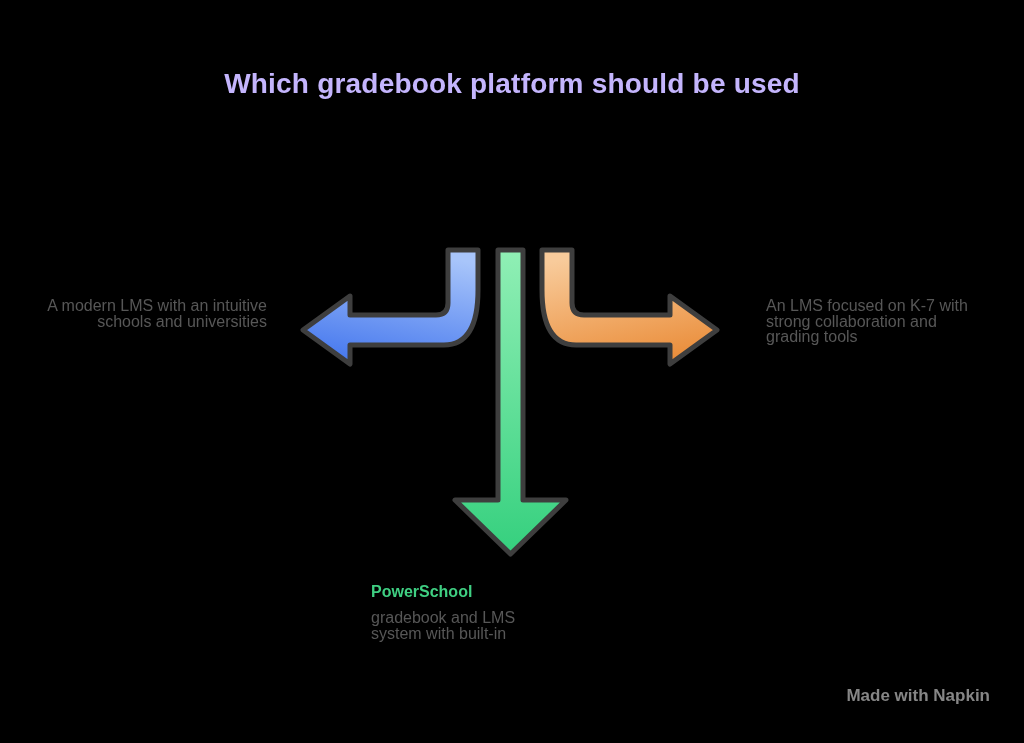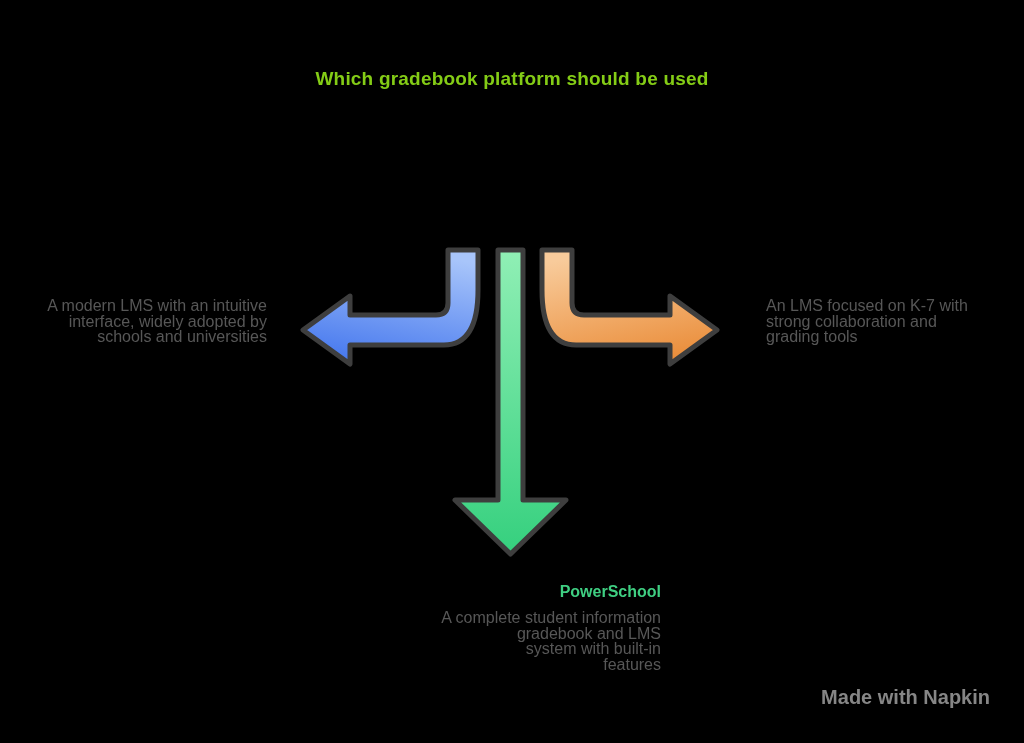--- a/index.html
+++ b/index.html
@@ -14,23 +14,23 @@
     height: 743px;
     background: #000000;
     overflow: hidden;
   }
   .diagram-title {
     position: absolute;
     left: 0;
     right: 0;
     top: 68px;
     text-align: center;
-    font-size: 19px;
+    font-size: 28px;
     font-weight: 700;
-    color: #84cc16;
+    color: #c4b5fd;
     letter-spacing: 0.2px;
   }
   .arrows-svg {
     position: absolute;
     left: 0;
     top: 0;
   }
   .branch-block {
     position: absolute;
   }
@@ -54,33 +54,33 @@
     width: 240px;
     text-align: right;
   }
   .block-right {
     left: 766px;
     top: 298px;
     width: 220px;
     text-align: left;
   }
   .block-bottom {
-    left: 361px;
+    left: 371px;
     top: 583px;
     width: 300px;
-    text-align: right;
+    text-align: left;
   }
   .block-bottom .branch-label {
     font-size: 16px;
   }
   .watermark {
     position: absolute;
     right: 34px;
     top: 686px;
-    font-size: 20px;
+    font-size: 17px;
     font-weight: 700;
     color: #868686;
   }
 </style>
 </head>
 <body>
 
 <div class="canvas">
 
   <div class="diagram-title">Which gradebook platform should be used</div>
@@ -104,38 +104,35 @@
     <path d="M448 250 L448 303 Q448 315 436 315 L350 315 L350 296 L303 330 L350 364 L350 345 L444 345 Q478 345 478 290 L478 250 Z" fill="url(#gradBlue)" stroke="#3e3e3e" stroke-width="5" stroke-linejoin="round"></path>
 
     <path d="M572 250 L572 303 Q572 315 584 315 L670 315 L670 296 L717 330 L670 364 L670 345 L576 345 Q542 345 542 290 L542 250 Z" fill="url(#gradOrange)" stroke="#3e3e3e" stroke-width="5" stroke-linejoin="round"></path>
 
     <path d="M498 250 L523 250 L523 500 L566 500 L510.5 554 L455 500 L498 500 Z" fill="url(#gradGreen)" stroke="#3e3e3e" stroke-width="5" stroke-linejoin="round"></path>
   </svg>
 
   <div class="branch-block block-left">
     <div class="branch-desc">
       <div>A modern LMS with an intuitive</div>
-      <div>interface, widely adopted by</div>
       <div>schools and universities</div>
     </div>
   </div>
 
   <div class="branch-block block-right">
     <div class="branch-desc">
       <div>An LMS focused on K-7 with</div>
       <div>strong collaboration and</div>
       <div>grading tools</div>
     </div>
   </div>
 
   <div class="branch-block block-bottom">
     <div class="branch-label label-green">PowerSchool</div>
     <div class="branch-desc">
-      <div>A complete student information</div>
       <div>gradebook and LMS</div>
       <div>system with built-in</div>
-      <div>features</div>
     </div>
   </div>
 
   <div class="watermark">Made with Napkin</div>
 
 </div>
 
 </body></html>

